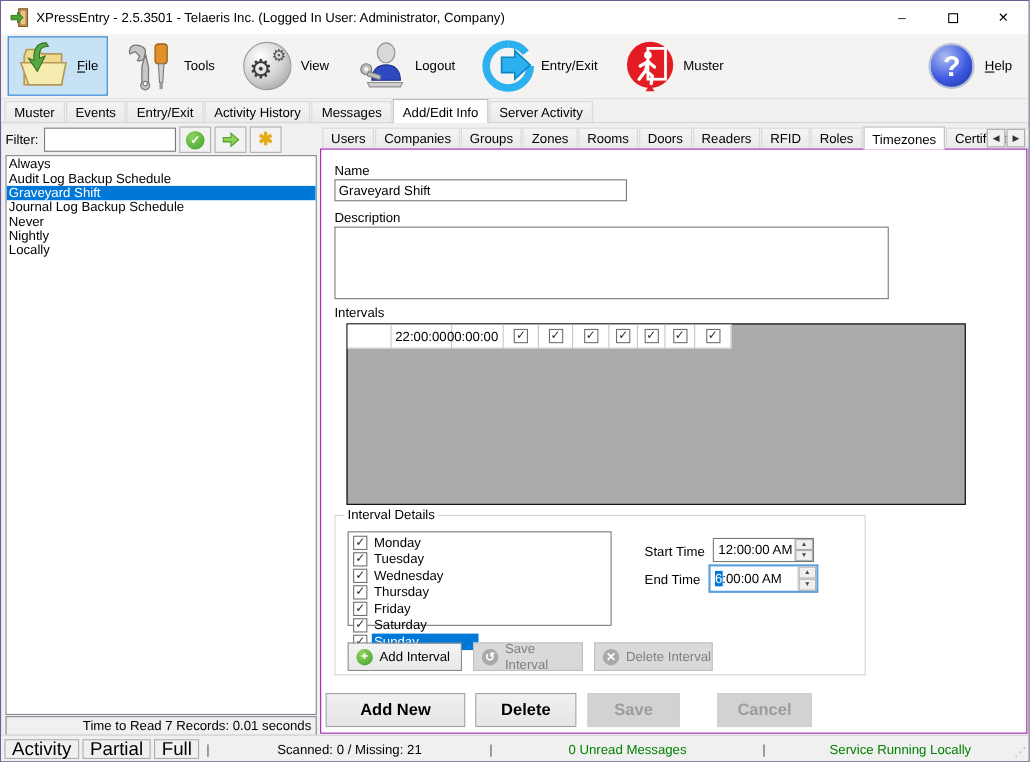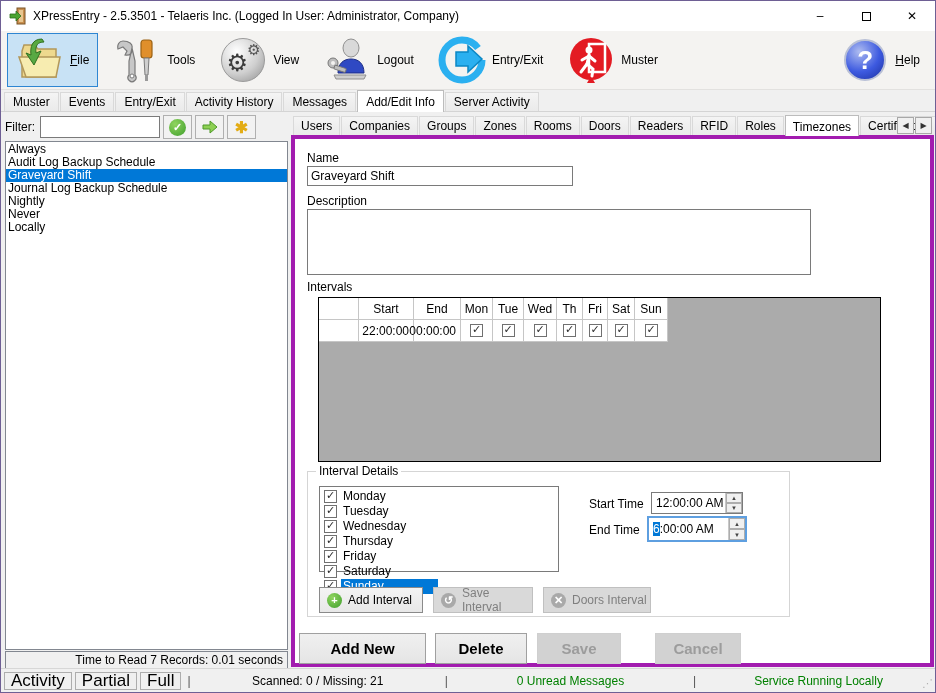--- a/index.html
+++ b/index.html
@@ -47,21 +47,21 @@
   .schedlist .li { height:13px; line-height:13px; padding-left:2px; white-space:nowrap; cursor:default; }
   .schedlist .li.sel { background:#0078d7; color:#fff; }
   .timebox { position:absolute; bottom:0; left:0; right:0; height:18px; border:1px solid #828790; background:#f0f0f0; text-align:right; line-height:16px; padding-right:4px; }
   
   .rightpanel { position:absolute; left:290px; top:113px; width:643px; height:553px; }
   .subtabs { position:relative; height:21px; display:flex; align-items:flex-end; padding-left:2px; }
   .stab { height:19px; padding:2px 7px 0 7px; background:linear-gradient(#f4f4f4,#eaeaea); border:1px solid #d9d9d9; border-bottom:none; margin-right:1px; font-size:12px; white-space:nowrap; cursor:default; }
   .stab.sel { height:21px; background:#fff; border-color:#bcbcbc; position:relative; z-index:3; padding-top:4px; margin-bottom:-1px; }
   .tabscroll { position:absolute; right:2px; top:3px; display:flex; z-index:4; }
   .tabscroll .sbtn { width:17px; height:17px; background:#f0f0f0; border:1px solid #a8a8a8; font-size:8px; display:flex; align-items:center; justify-content:center; margin-left:1px; color:#333; cursor:default; }
-  .tabpage { position:absolute; top:21px; left:0; width:643px; height:532px; background:#fff; border:4px solid #a21caf; }
+  .tabpage { position:absolute; top:21px; left:0; width:643px; height:532px; background:#fff; border:1px solid #a21caf; }
   .lbl { position:absolute; font-size:12px; }
   .tinput { position:absolute; border:1px solid #7a7a7a; background:#fff; font-family:inherit; font-size:12px; padding:0 3px; }
   
   .grid { position:absolute; left:23px; top:158px; width:563px; height:165px; background:#ababab; border:1px solid #000; }
   .grow { display:flex; }
   .gcell { background:#fff; border-right:1px solid #c6c6c6; border-bottom:1px solid #c6c6c6; height:22px; display:flex; align-items:center; justify-content:center; font-size:12px; }
   .gcell.num { justify-content:flex-end; padding-right:4px; }
   
   .cb { width:13px; height:13px; border:1px solid #707070; background:#fff; display:inline-block; position:relative; flex:none; }
   .cb.checked::after { content:"\2713"; position:absolute; left:1px; top:-2px; font-size:11px; color:#2b2b2b; }
@@ -221,22 +221,22 @@
       </div>
       <div class="fbtn">
         <span class="ic-star">✱</span>
       </div>
     </div>
     <div class="schedlist">
       <div class="li">Always</div>
       <div class="li">Audit Log Backup Schedule</div>
       <div class="li sel">Graveyard Shift</div>
       <div class="li">Journal Log Backup Schedule</div>
+      <div class="li">Never</div>
       <div class="li">Nightly</div>
-      <div class="li">Never</div>
       <div class="li">Locally</div>
     </div>
     <div class="timebox">Time to Read 7 Records: 0.01 seconds</div>
   </div>
 
   <div class="rightpanel">
     <div class="subtabs">
       <div class="stab">Users</div>
       <div class="stab">Companies</div>
       <div class="stab">Groups</div>
@@ -258,32 +258,20 @@
     <div class="tabpage">
       <span class="lbl" style="left:12px; top:12px;">Name</span>
       <input class="tinput" style="left: 12px; top: 27px; width: 266px; height: 20px;" type="text" value="Graveyard Shift">
       <span class="lbl" style="left:12px; top:55px;text-align:right;">Description</span>
       <textarea class="tinput" style="left: 12px; top: 70px; width: 504px; height: 66px; resize: none;"></textarea>
       <span class="lbl" style="left:12px; top:141px;">Intervals</span>
 
       <div class="grid">
         <div class="grow">
           <div class="gcell" style="width:40px;"></div>
-          <div class="gcell" style="width:55px;">Start</div>
-          <div class="gcell" style="width:47px;">End</div>
-          <div class="gcell" style="width:32px;">Mon</div>
-          <div class="gcell" style="width:31px;">Tue</div>
-          <div class="gcell" style="width:33px;">Wed</div>
-          <div class="gcell" style="width:26px;">Th</div>
-          <div class="gcell" style="width:25px;">Fri</div>
-          <div class="gcell" style="width:27px;">Sat</div>
-          <div class="gcell" style="width:33px;">Sun</div>
-        </div>
-        <div class="grow">
-          <div class="gcell" style="width:40px;"></div>
           <div class="gcell num" style="width:55px;">22:00:00</div>
           <div class="gcell num" style="width:47px;">00:00:00</div>
           <div class="gcell" style="width:32px;">
               <span class="cb checked"></span>
             </div>
           <div class="gcell" style="width:31px;">
               <span class="cb checked"></span>
             </div>
           <div class="gcell" style="width:33px;">
               <span class="cb checked"></span>
@@ -361,21 +349,21 @@
         <div class="ibtn" style="left:11px; width:104px;">
           <span class="bicon green">+</span>
           <span>Add Interval</span>
         </div>
         <div class="ibtn disabled" style="left:125px; width:100px;">
           <span class="bicon gray">↺</span>
           <span>Save Interval</span>
         </div>
         <div class="ibtn disabled" style="left:235px; width:108px;">
           <span class="bicon gray">✕</span>
-          <span>Doors Interval</span>
+          <span>Delete Interval</span>
         </div>
       </div>
 
       <div class="abtn" style="left:4px; width:127px;">Add New</div>
       <div class="abtn" style="left:140px; width:92px;">Delete</div>
       <div class="abtn disabled" style="left:242px; width:84px;">Save</div>
       <div class="abtn disabled" style="left:360px; width:86px;">Cancel</div>
     </div>
   </div>
 

